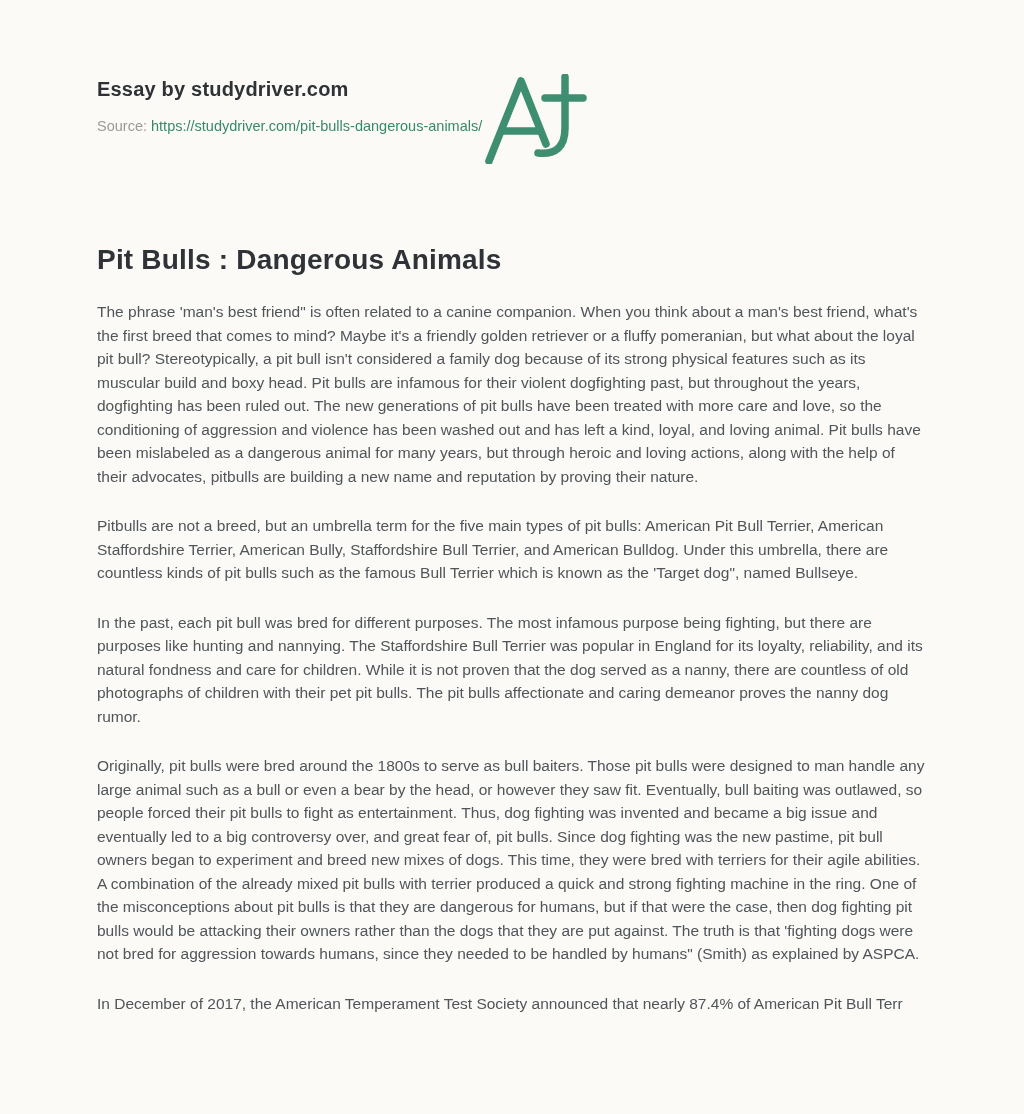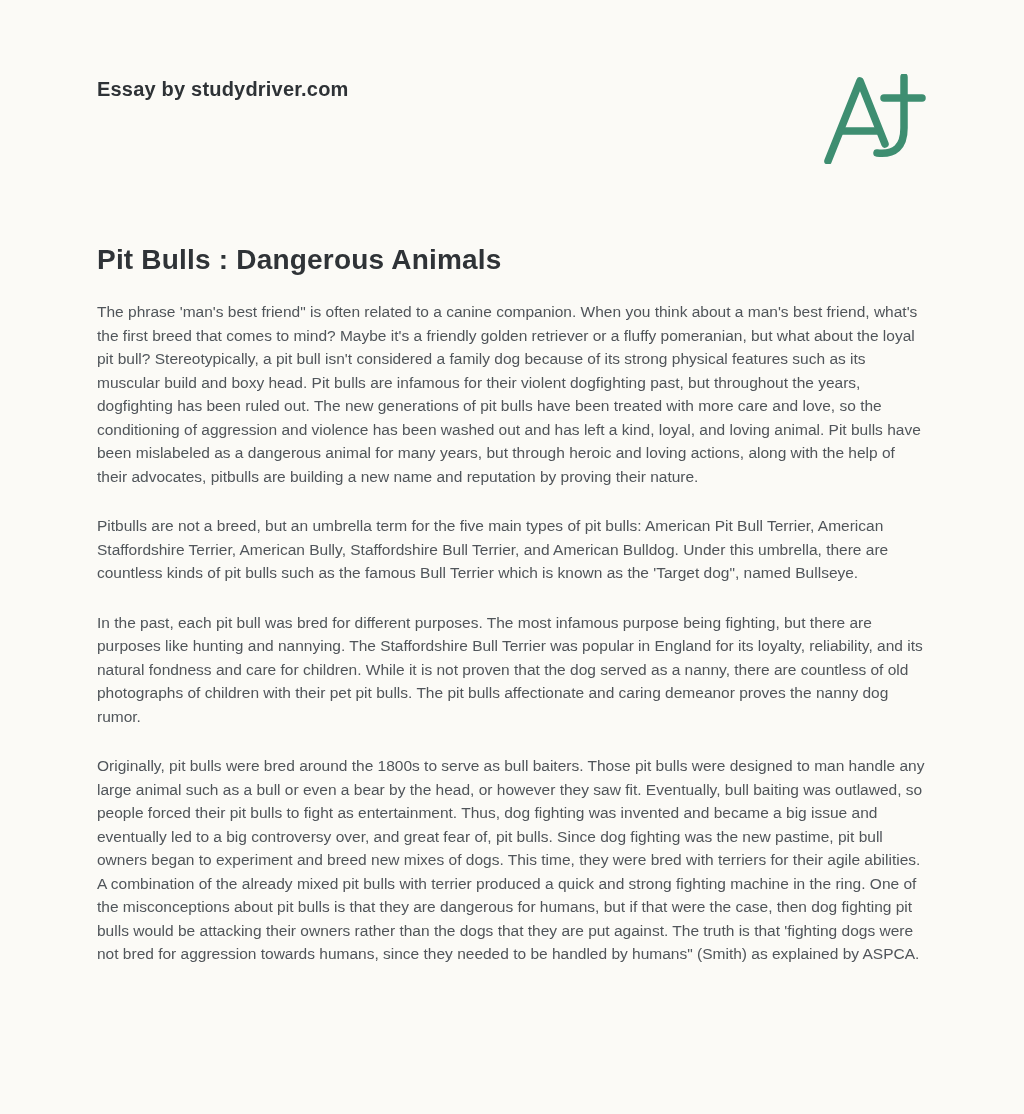--- a/index.html
+++ b/index.html
@@ -14,21 +14,20 @@
     position: relative;
     margin: 0 auto;
   }
 
   .content {
     padding: 78px 97px 0 97px;
   }
 
   .header-row {
     display: flex;
-    justify-content: space-between;
     align-items: flex-start;
   }
 
   .essay-by {
     font-size: 20px;
     font-weight: bold;
     color: #2e3236;
     letter-spacing: 0.2px;
   }
 
@@ -73,20 +72,24 @@
 </style>
 </head>
 <body>
 
 <div class="page">
   <div class="content">
 
     <div class="header-row">
       <div>
         <div class="essay-by">Essay by studydriver.com</div>
+        <div class="source-line">
+          <span>Source:</span>
+          <a class="source-link">https://studydriver.com/pit-bulls-dangerous-animals/</a>
+        </div>
       </div>
 
       <div class="logo">
         <svg viewBox="0 0 106 90" width="106" height="90" aria-hidden="true">
           <g stroke="#3e8e71" stroke-width="7.5" fill="none" stroke-linecap="round" stroke-linejoin="round">
 
             <path d="M7 87 L39 7 L64 70"></path>
             <path d="M21 57 L56 57"></path>
 
             <path d="M83 3 L83 54 Q83 82 56 79"></path>
@@ -96,16 +99,17 @@
       </div>
     </div>
 
     <h1 class="article-title">Pit Bulls : Dangerous Animals</h1>
 
     <div class="article-body">
       <p>The phrase 'man's best friend" is often related to a canine companion. When you think about a man's best friend, what's the first breed that comes to mind? Maybe it's a friendly golden retriever or a fluffy pomeranian, but what about the loyal pit bull? Stereotypically, a pit bull isn't considered a family dog because of its strong physical features such as its muscular build and boxy head. Pit bulls are infamous for their violent dogfighting past, but throughout the years, dogfighting has been ruled out. The new generations of pit bulls have been treated with more care and love, so the conditioning of aggression and violence has been washed out and has left a kind, loyal, and loving animal. Pit bulls have been mislabeled as a dangerous animal for many years, but through heroic and loving actions, along with the help of their advocates, pitbulls are building a new name and reputation by proving their nature.</p>
       <p>Pitbulls are not a breed, but an umbrella term for the five main types of pit bulls: American Pit Bull Terrier, American Staffordshire Terrier, American Bully, Staffordshire Bull Terrier, and American Bulldog. Under this umbrella, there are countless kinds of pit bulls such as the famous Bull Terrier which is known as the 'Target dog", named Bullseye.</p>
       <p>In the past, each pit bull was bred for different purposes. The most infamous purpose being fighting, but there are purposes like hunting and nannying. The Staffordshire Bull Terrier was popular in England for its loyalty, reliability, and its natural fondness and care for children. While it is not proven that the dog served as a nanny, there are countless of old photographs of children with their pet pit bulls. The pit bulls affectionate and caring demeanor proves the nanny dog rumor.</p>
       <p>Originally, pit bulls were bred around the 1800s to serve as bull baiters. Those pit bulls were designed to man handle any large animal such as a bull or even a bear by the head, or however they saw fit. Eventually, bull baiting was outlawed, so people forced their pit bulls to fight as entertainment. Thus, dog fighting was invented and became a big issue and eventually led to a big controversy over, and great fear of, pit bulls. Since dog fighting was the new pastime, pit bull owners began to experiment and breed new mixes of dogs. This time, they were bred with terriers for their agile abilities. A combination of the already mixed pit bulls with terrier produced a quick and strong fighting machine in the ring. One of the misconceptions about pit bulls is that they are dangerous for humans, but if that were the case, then dog fighting pit bulls would be attacking their owners rather than the dogs that they are put against. The truth is that 'fighting dogs were not bred for aggression towards humans, since they needed to be handled by humans" (Smith) as explained by ASPCA.</p>
+      <p>In December of 2017, the American Temperament Test Society announced that nearly 87.4% of American Pit Bull Terr</p>
     </div>
 
   </div>
 </div>
 
 </body></html>

